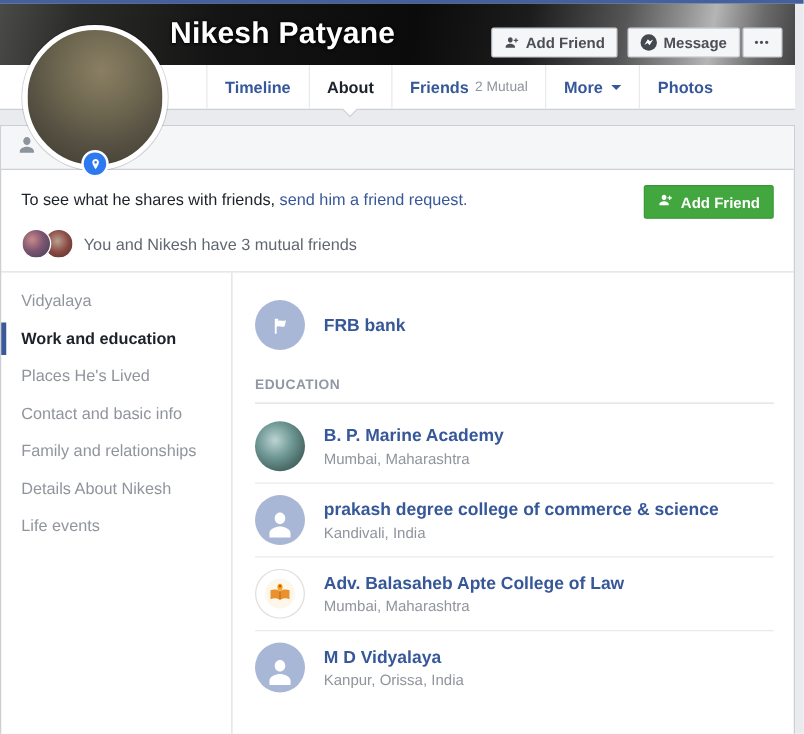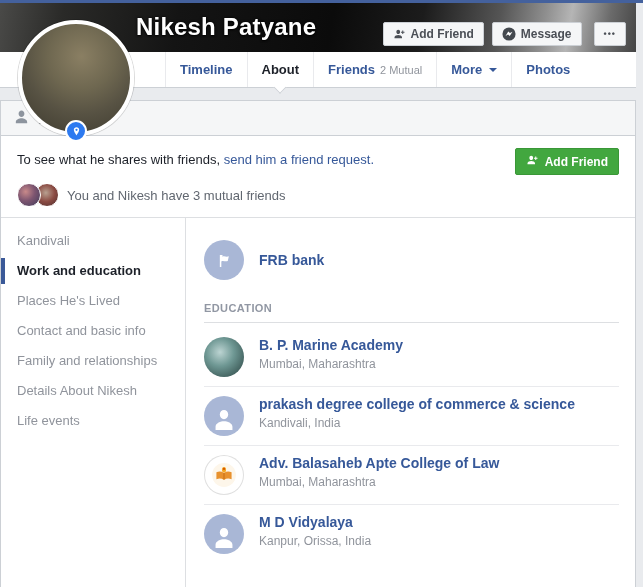--- a/index.html
+++ b/index.html
@@ -13,21 +13,21 @@
   .top-strip{height:3px;background:var(--top-strip);width:100%;}
   .shell{width:636px;}
   
   .cover{position:relative;height:49px;background:
       linear-gradient(100deg,#4a4a48 0%,#2a2a28 10%,#141414 28%,#0b0b0b 52%,#1c1c1c 66%,#555 78%,#8f8f8f 85%,#b5b5b5 89%,#6b6b6b 95%,#444 100%);}
   .cover-name{position:absolute;left:136px;top:10px;color:#fff;font-size:24px;font-weight:bold;
       text-shadow:0 0 3px rgba(0,0,0,.9),0 1px 2px rgba(0,0,0,.8);letter-spacing:.2px;}
   .cover-actions{position:absolute;right:10px;top:19px;display:flex;gap:8px;align-items:center;}
   .btn-light{display:flex;align-items:center;gap:5px;background:#f5f6f7;border:1px solid #ccd0d5;
       border-radius:2px;font-size:12px;font-weight:bold;color:#4b4f56;padding:4px 9px;height:24px;cursor:pointer;}
-  .btn-group{display:flex;gap:12px;}
+  .btn-group{display:flex;gap:2px;}
   .btn-light svg{display:block;}
   .dots{font-size:9px;letter-spacing:1px;color:#4b4f56;line-height:1;}
   
   .tabbar{height:36px;background:#fff;border-bottom:1px solid var(--card-border);display:flex;padding-left:165px;position:relative;}
   .tab{position:relative;display:flex;align-items:center;gap:5px;padding:0 14px;font-size:13px;font-weight:bold;
       color:var(--link-blue);border-left:1px solid var(--divider);cursor:pointer;white-space:nowrap;}
   .tab:last-child{border-right:1px solid var(--divider);}
   .tab.active{color:var(--dark-text);cursor:default;}
   .tab .badge{font-size:11px;font-weight:normal;color:var(--grey-text);}
   .caret{width:0;height:0;border-left:4px solid transparent;border-right:4px solid transparent;border-top:4px solid var(--link-blue);margin-left:2px;}
@@ -69,21 +69,21 @@
   .content{flex:1;padding:6px 16px 16px 18px;overflow:hidden;}
   .sec-header{font-size:11px;font-weight:bold;letter-spacing:.4px;color:#9197a3;
       padding:12px 0 8px;border-bottom:1px solid var(--soft-divider);}
   .entry{display:flex;gap:15px;padding:9px 0;}
   .entry.work{align-items:center;padding:16px 0 10px;}
   .entry.divided{border-bottom:1px solid var(--divider);}
   .avatar{width:40px;height:40px;border-radius:50%;flex:0 0 40px;display:flex;align-items:center;justify-content:center;overflow:hidden;}
   .avatar.lav{background:var(--lavender);}
   .avatar.photo-marine{background:radial-gradient(circle at 40% 38%,#bcd4d2 0%,#6f9894 40%,#4a6b68 70%,#32474a 100%);}
   .avatar.logo{background:#fff;box-shadow:inset 0 0 0 1px #e0e0e0;}
-  .entry-text{display:flex;flex-direction:column;}
+  .entry-text{display:flex;flex-direction:column;justify-content:center;}
   .entry-title{font-size:14px;font-weight:bold;color:var(--link-blue);text-decoration:none;cursor:pointer;line-height:17px;}
   .entry-sub{font-size:12px;color:var(--grey-text);margin-top:3px;}
   .edu-first{padding-top:14px;}
 </style>
 </head>
 <body>
 
 <div class="top-strip"></div>
 
 <div class="shell">
@@ -177,21 +177,21 @@
         <div class="mutual-pics">
           <div class="mutual-pic a"></div>
           <div class="mutual-pic b"></div>
         </div>
         <span class="mutual-text">You and Nikesh have 3 mutual friends</span>
       </div>
     </div>
 
     <div class="main">
       <div class="sidebar">
-        <div class="side-item"><span>Kandivali</span></div>
+        <div class="side-item"><span>Vidyalaya</span></div>
         <div class="side-item active"><span class="active-bar"></span><span>Work and education</span></div>
         <div class="side-item"><span>Places He's Lived</span></div>
         <div class="side-item"><span>Contact and basic info</span></div>
         <div class="side-item"><span>Family and relationships</span></div>
         <div class="side-item"><span>Details About Nikesh</span></div>
         <div class="side-item"><span>Life events</span></div>
       </div>
 
       <div class="content">
 

